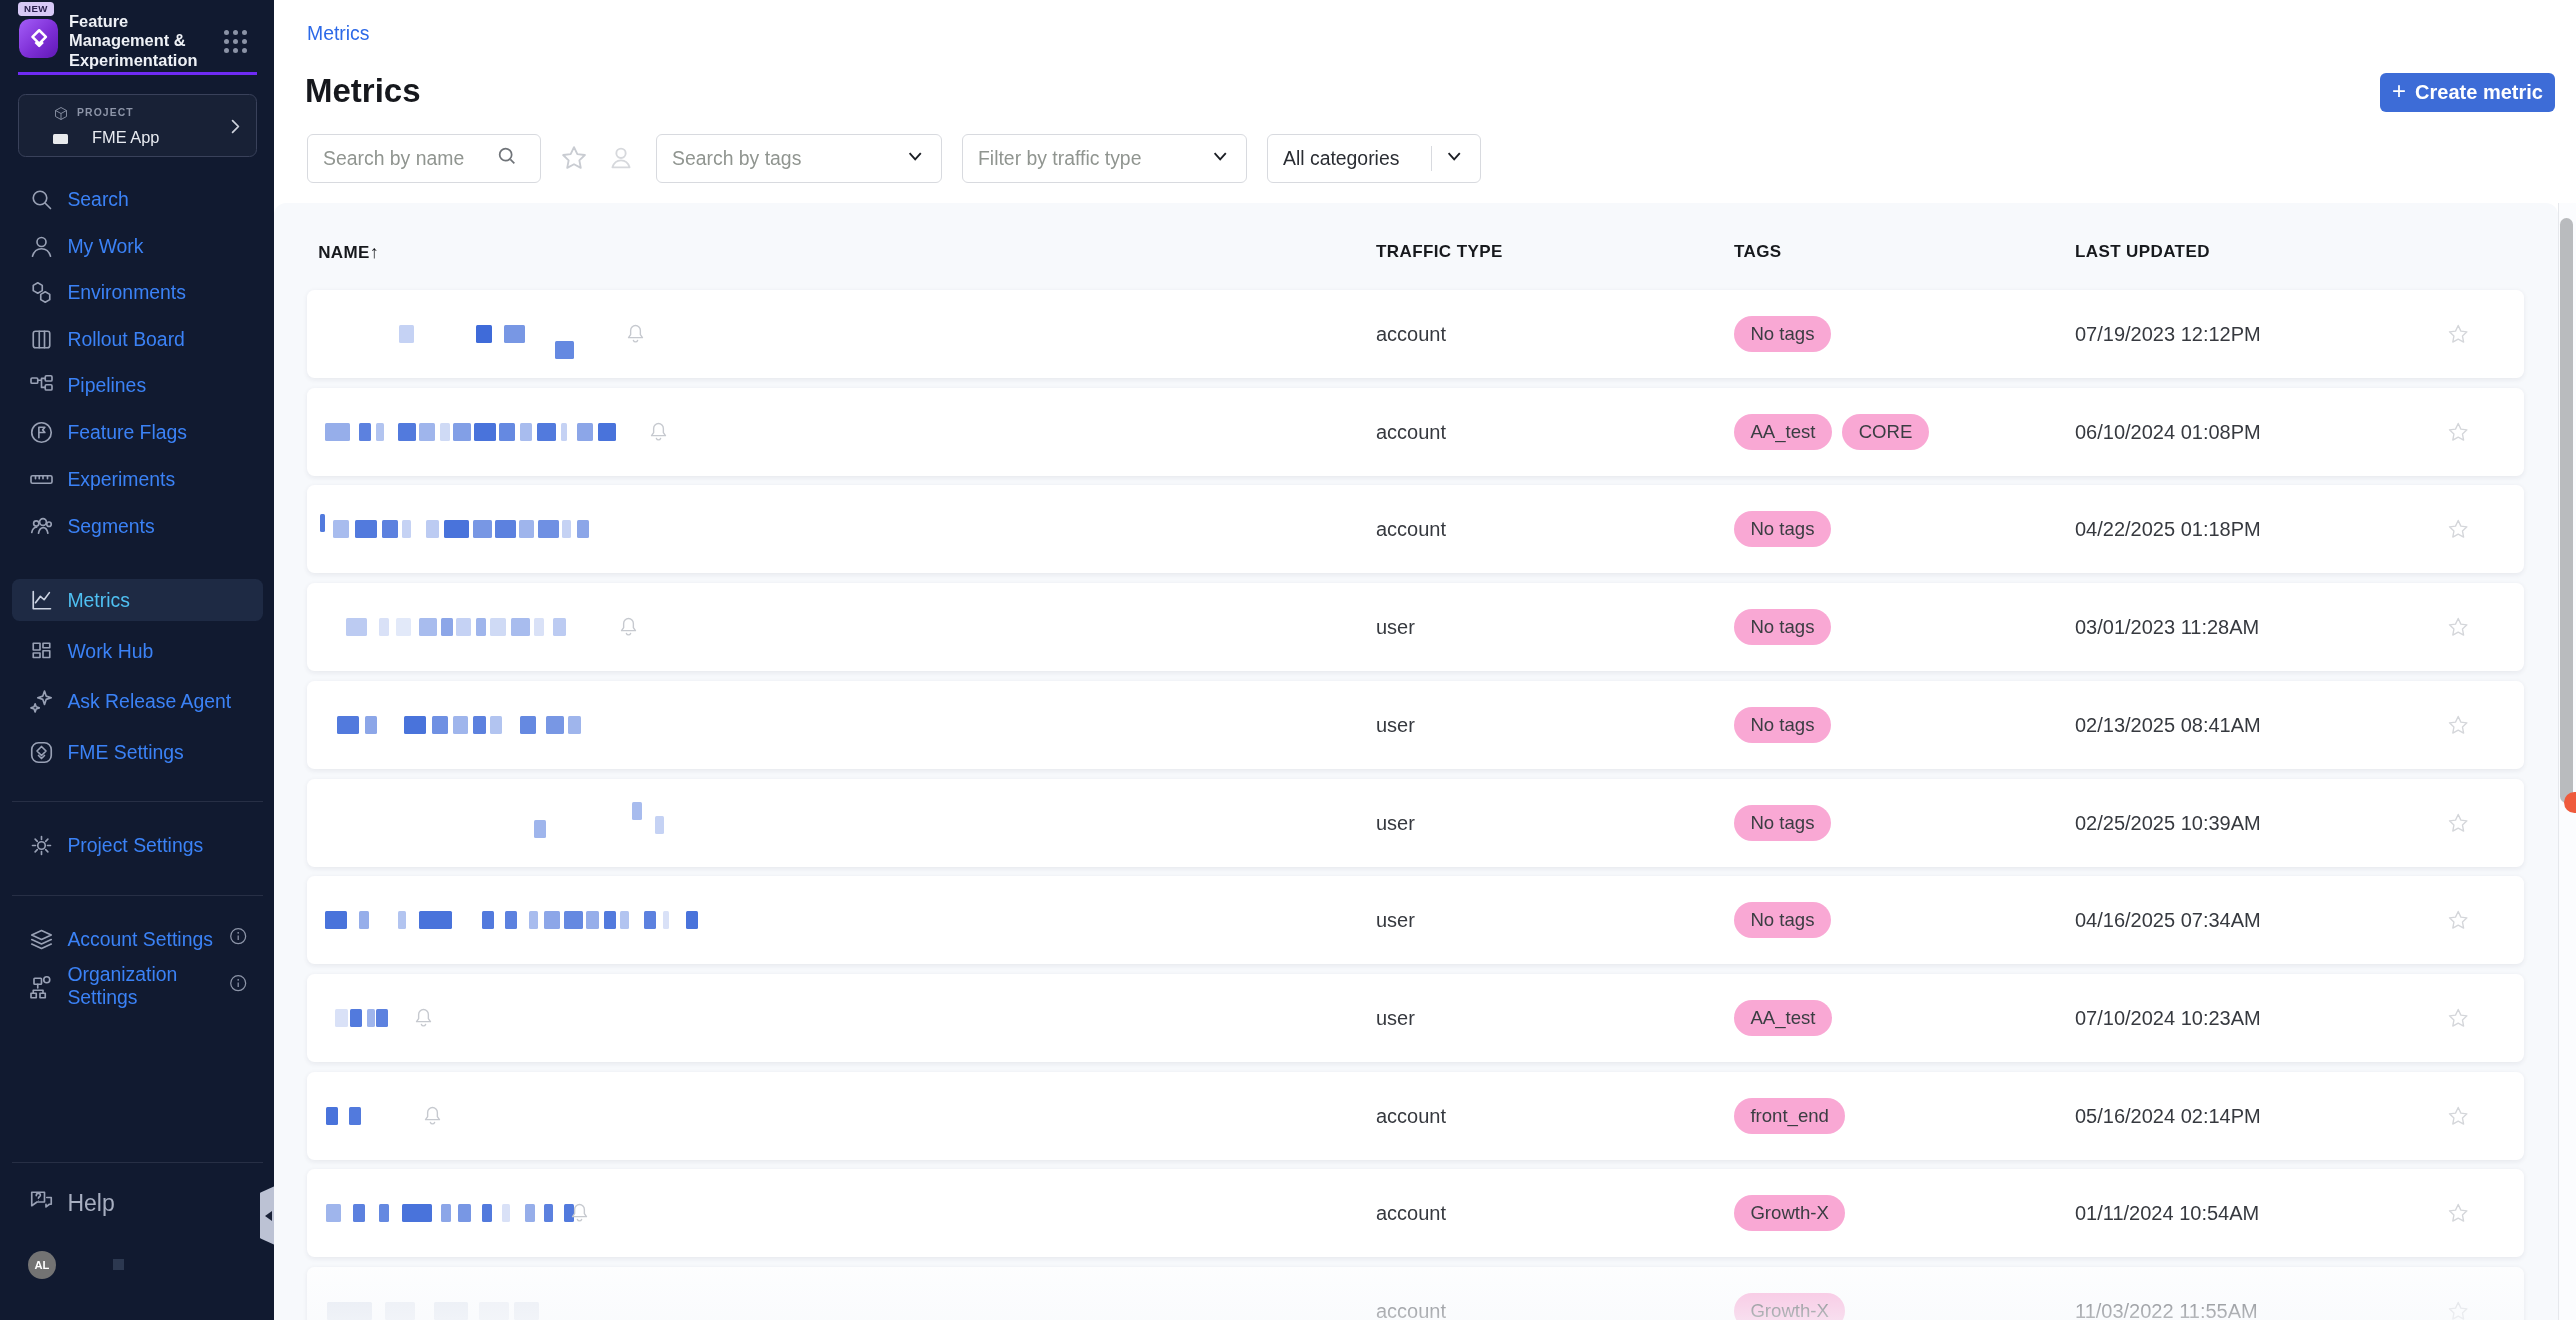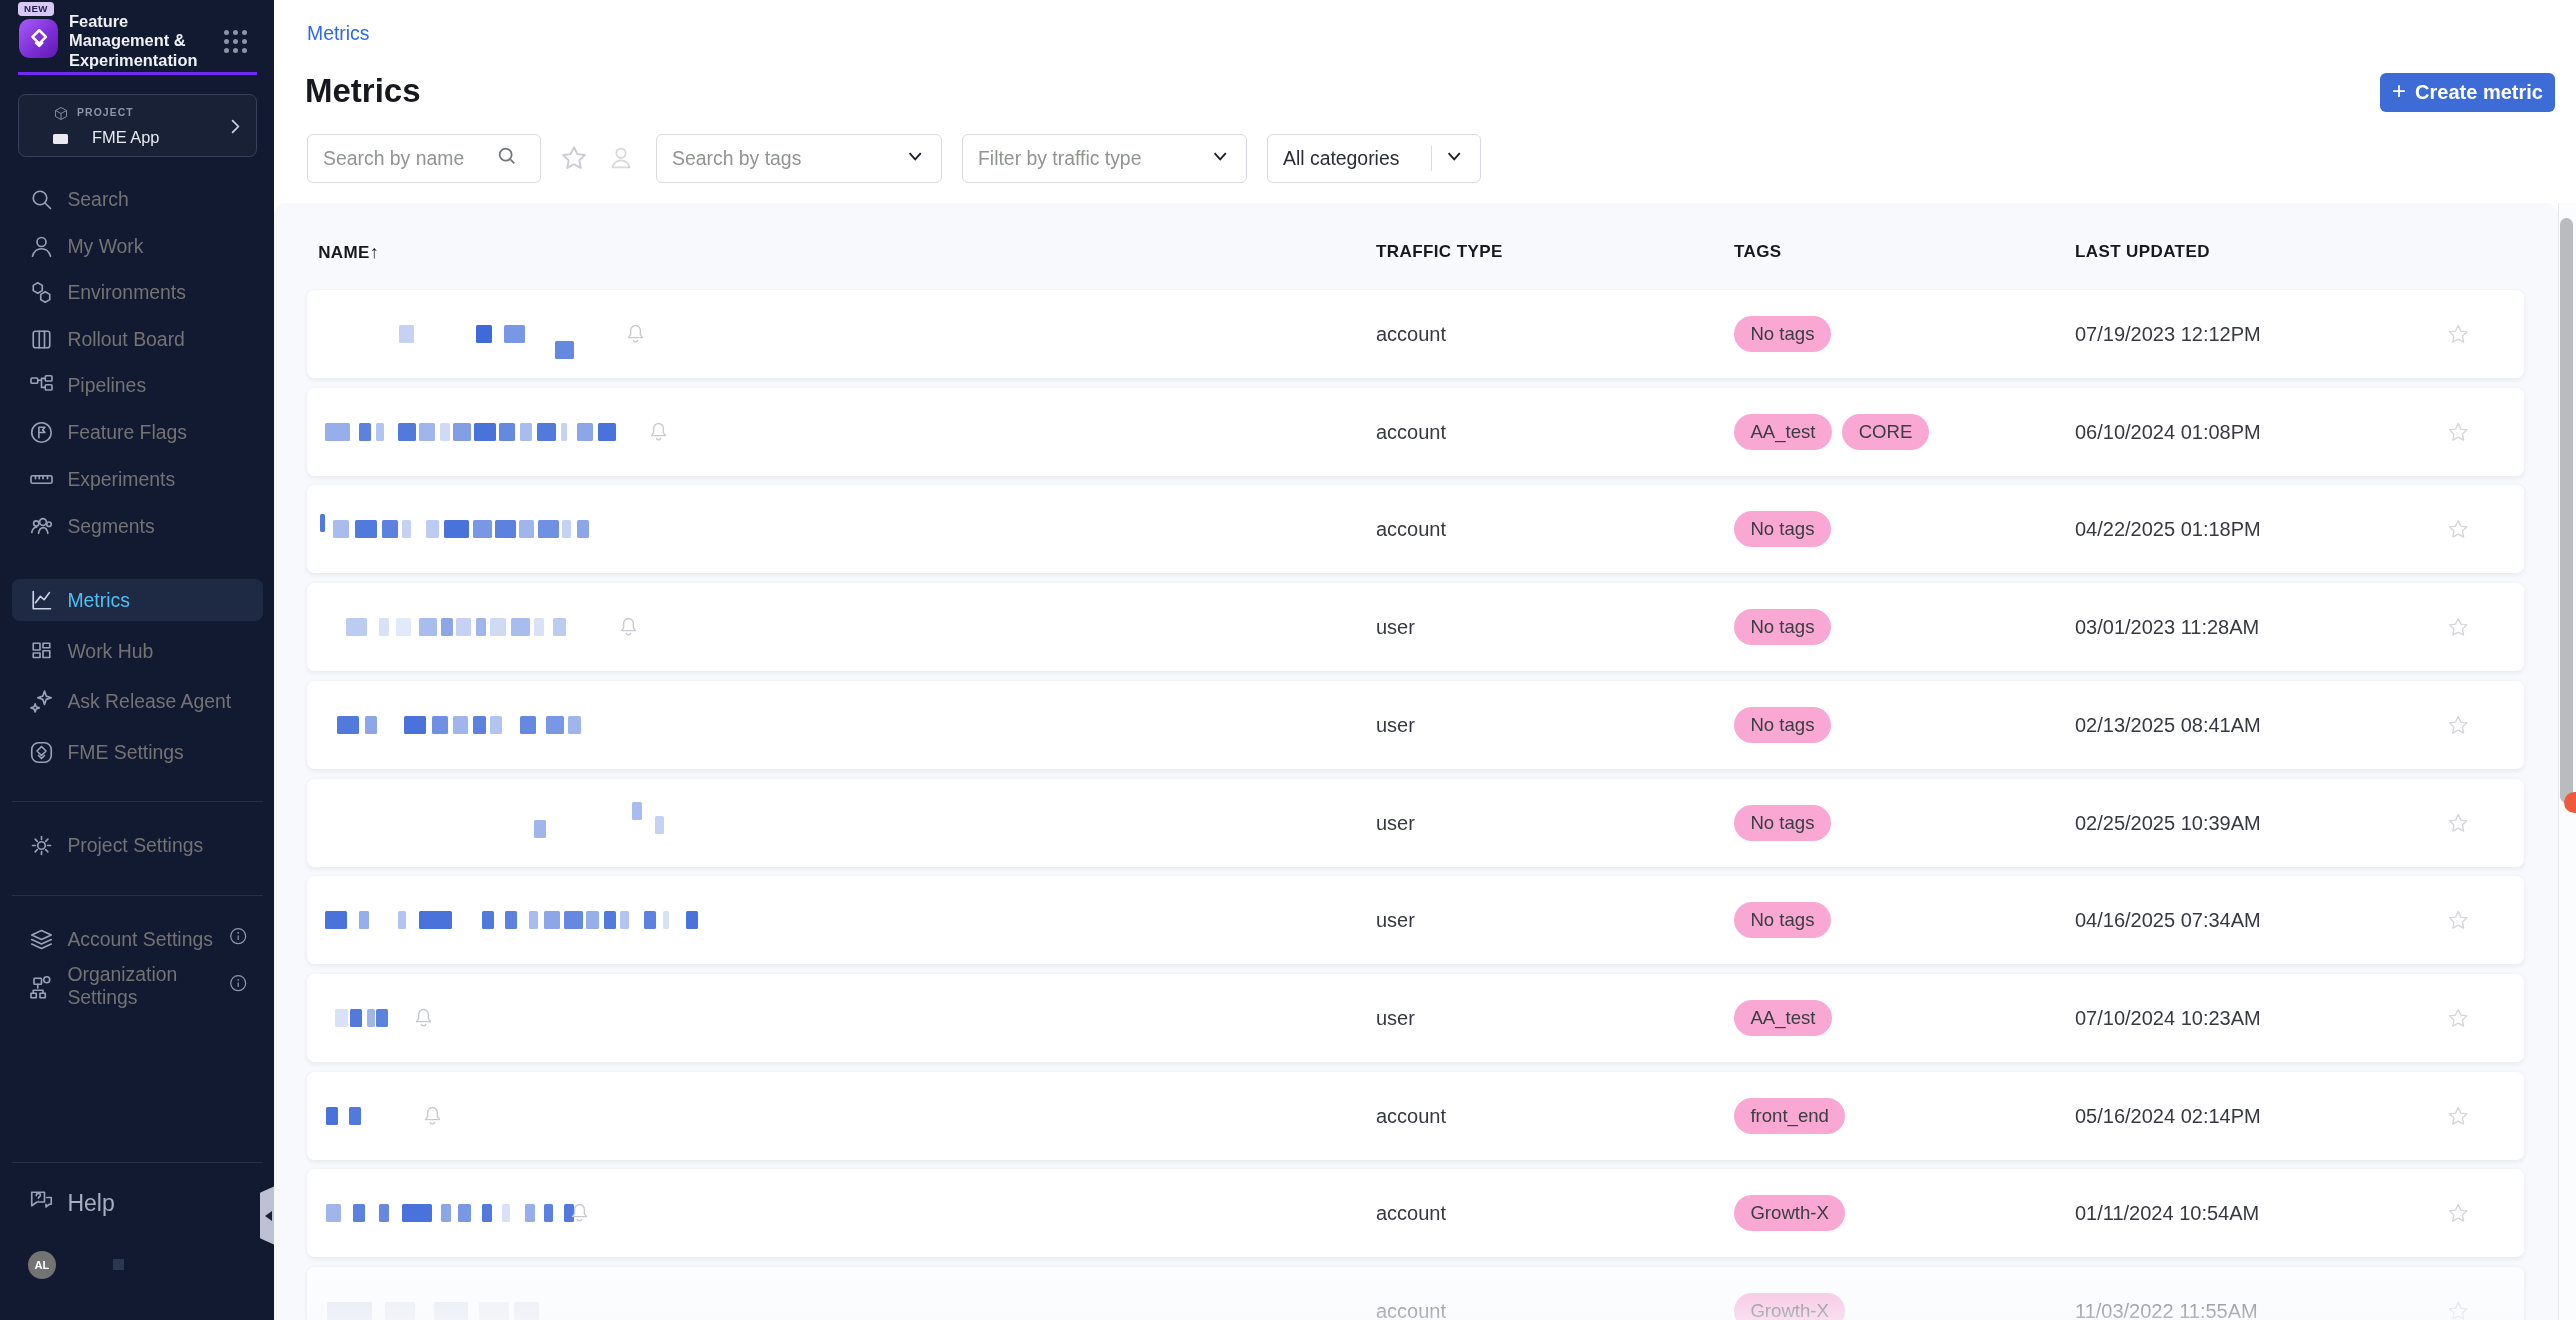--- a/index.html
+++ b/index.html
@@ -27,21 +27,21 @@
   .proj-label { position:absolute; left:58px; top:12px; font-size:10.4px; font-weight:bold;
     letter-spacing:1.1px; color:#8d95a8; }
   .proj-logo { position:absolute; left:34px; top:39px; width:15px; height:9.7px;
     background:#e8eaed; border-radius:1.5px; }
   .proj-name { position:absolute; left:73px; top:33px; font-size:16.4px; color:#e8ebf1; }
   .proj-chevron { position:absolute; right:10.4px; top:21px; }
 
   .nav { position:absolute; left:0; top:169px; width:274px; }
   .nav-item { position:absolute; left:12px; width:251px; height:42px; display:flex;
     align-items:center; gap:12px; padding-left:16.4px; border-radius:7.5px; cursor:pointer;
-    font-size:19.4px; color:#737373; }
+    font-size:19.4px; color:#3b82f6; }
   .nav-item.selected { background:#1e2a44; color:#4fc0f2; }
   .nav-item .nicon { width:27px; height:27px; flex:0 0 27px; }
   .nicon svg { width:27px; height:27px; stroke:#99a1b5; stroke-width:2.2; fill:none;
     stroke-linecap:round; stroke-linejoin:round; }
   .nav-item.selected .nicon svg { stroke:#ccd3e2; }
   .sb-divider { position:absolute; left:12px; width:251px; height:0.7px; background:#272f45; }
   .info-badge { margin-left:auto; margin-right:13.4px; }
   .info-badge svg { width:22.4px; height:22.4px; stroke:#8d95a8; stroke-width:2; fill:none; }
 
   .help-row { position:absolute; left:12px; top:1182px; width:251px; height:42px; display:flex;

